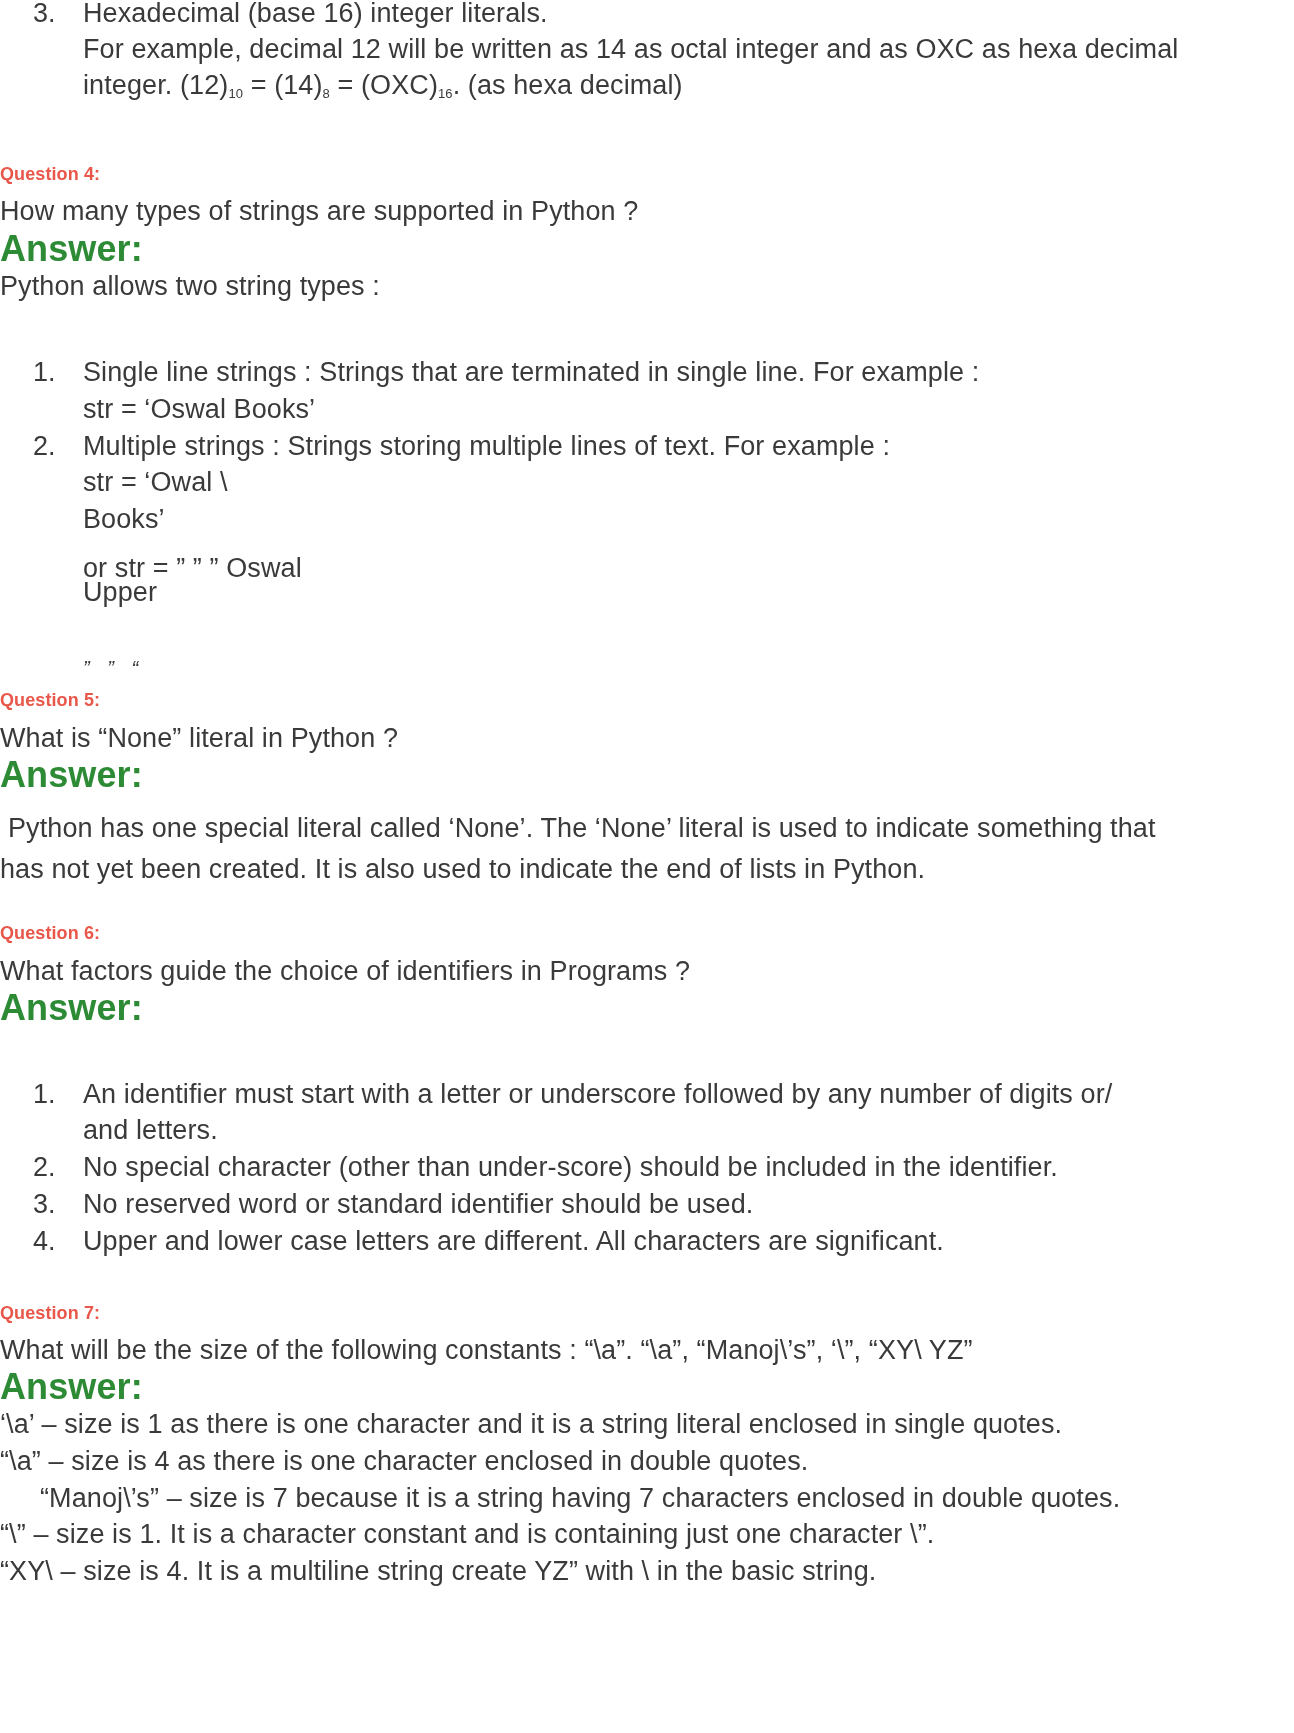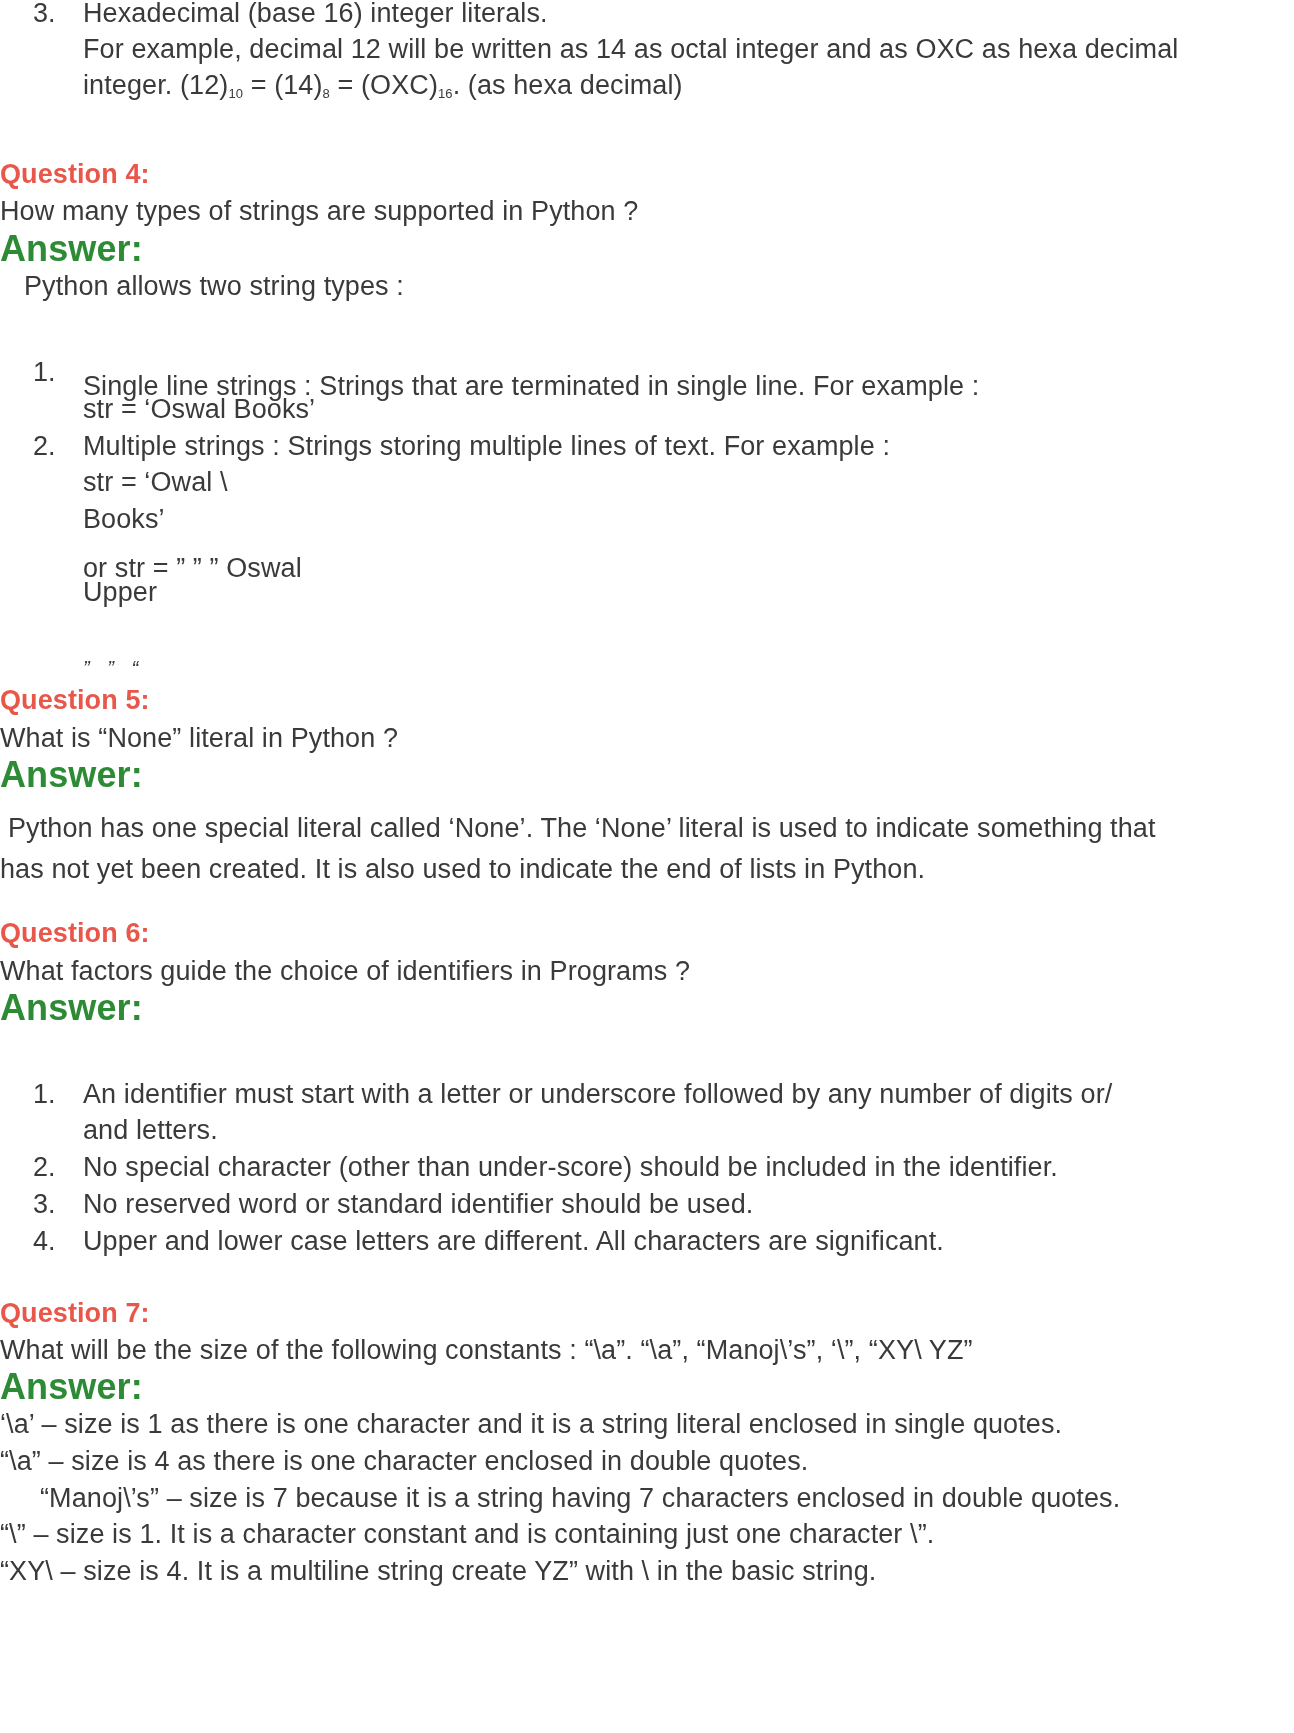--- a/index.html
+++ b/index.html
@@ -25,21 +25,21 @@
       position: absolute;
       left: 0;
       white-space: nowrap;
       font-size: 27px;
       line-height: 40px;
       letter-spacing: 0.1px;
     }
     .q-label {
       color: #e8574a;
       font-weight: bold;
-      font-size: 27px;
+      font-size: 18px;
     }
     .a-label {
       color: #2e8b35;
       font-weight: bold;
       font-size: 36px;
     }
     .num {
       position: absolute;
       left: 33px;
       width: 40px;
@@ -68,26 +68,26 @@
   </div>
   <div class="line indent" style="top:-7px;">Hexadecimal (base 16) integer literals.</div>
   <div class="line indent" style="top:29px;">For example, decimal 12 will be written as 14 as octal integer and as OXC as hexa decimal</div>
   <div class="line indent" style="top:65px;">
     <span>integer. (12)</span><sub>10</sub><span> = (14)</span><sub>8</sub><span> = (OXC)</span><sub>16</sub><span>. (as hexa decimal)</span>
   </div>
 
   <div class="line q-label" style="top:154px;">Question 4:</div>
   <div class="line" style="top:191px;">How many types of strings are supported in Python ?</div>
   <div class="line a-label" style="top:229px;">Answer:</div>
-  <div class="line" style="top:266px;margin-left:24px;">Python allows two string types :</div>
+  <div class="line" style="top:266px;">Python allows two string types :</div>
 
   <div class="line" style="top:352px;">
     <span class="num">1.</span>
   </div>
-  <div class="line indent" style="top:366px;">Single line strings : Strings that are terminated in single line. For example :</div>
+  <div class="line indent" style="top:352px;">Single line strings : Strings that are terminated in single line. For example :</div>
   <div class="line indent" style="top:389px;">str = ‘Oswal Books’</div>
 
   <div class="line" style="top:426px;">
     <span class="num">2.</span>
   </div>
   <div class="line indent" style="top:426px;">Multiple strings : Strings storing multiple lines of text. For example :</div>
   <div class="line indent" style="top:462px;">str = ‘Owal \</div>
   <div class="line indent" style="top:499px;">Books’</div>
   <div class="line indent" style="top:548px;">or str = ” ” ” Oswal</div>
   <div class="line indent" style="top:572px;">Upper</div>

